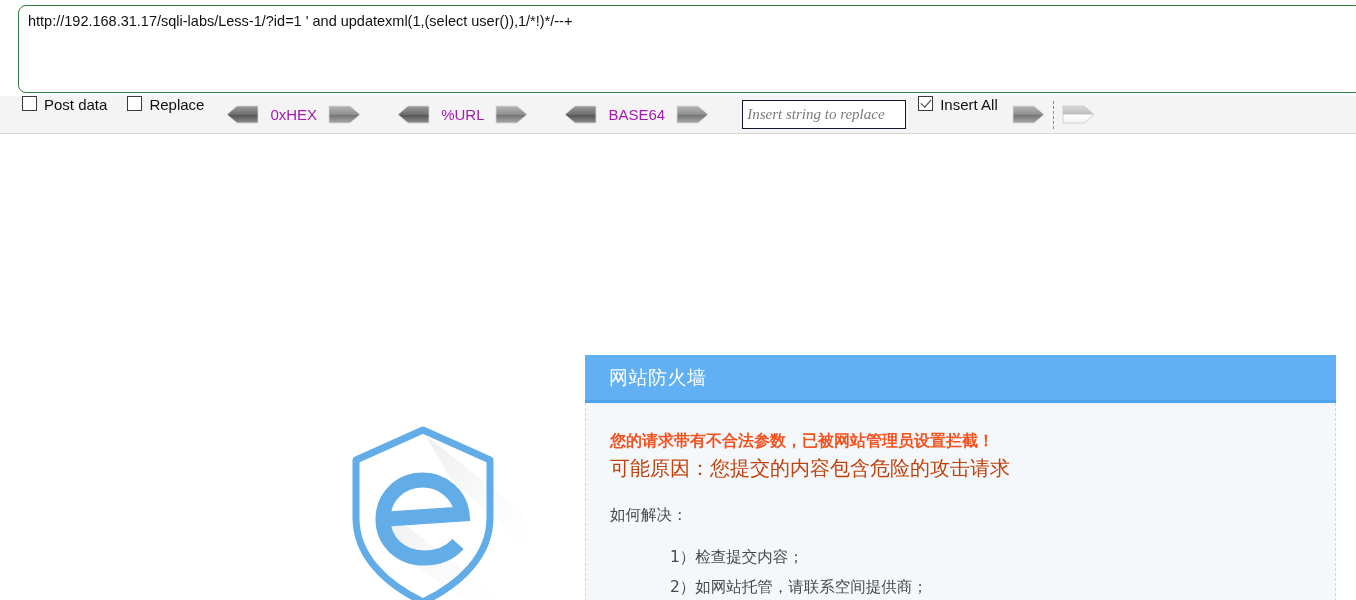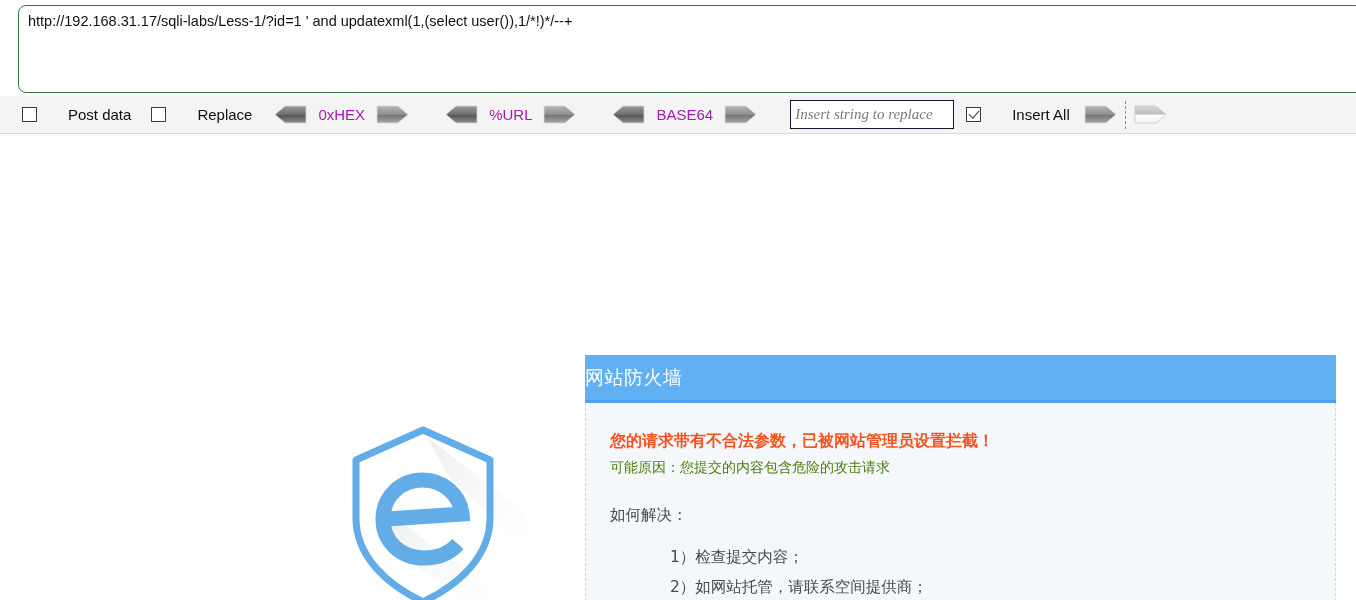--- a/index.html
+++ b/index.html
@@ -42,24 +42,23 @@
     display: flex;
     align-items: center;
   }
   .tb-group {
     display: flex;
     align-items: center;
     height: 100%;
   }
   .chk-item {
     display: flex;
-    align-items: center;
+    align-items: flex-start;
     height: 100%;
     cursor: default;
-    gap: 24px;
   }
   .chk-box {
     width: 15px; height: 15px;
     border: 1.5px solid #3b3b3b;
     background: #ffffff;
     display: inline-block;
     position: relative;
     flex: 0 0 auto;
   }
   .chk-box.checked::after {
@@ -140,20 +139,21 @@
     position: absolute;
     left: 585px; top: 220px;
     width: 751px;
   }
   .panel-head {
     height: 48px;
     background: #62b0f4;
     border-bottom: 3px solid #4fa3ee;
     display: flex;
     align-items: center;
+    padding-left: 24px;
   }
   .panel-head-title {
     color: #ffffff;
     font-size: 19px;
     font-family: "DejaVu Sans", "Liberation Sans", sans-serif;
     letter-spacing: 0.5px;
   }
   .panel-body {
     border: 1px dashed #cfd8de;
     border-top: none;
@@ -163,23 +163,23 @@
   }
   .warn {
     color: #f4511e;
     font-weight: bold;
     font-size: 16px;
     font-family: "DejaVu Sans", "Liberation Sans", sans-serif;
     margin: 0 0 5px 0;
     line-height: 22px;
   }
   .reason {
-    color: #4d7c0f;
-    font-size: 14px;
-    font-family: Liberation Serif, serif;
+    color: #c2410c;
+    font-size: 20px;
+    font-family: Liberation Sans, sans-serif;
     margin: 0 0 26px 0;
     line-height: 22px;
   }
   .howto {
     color: #4a4a4a;
     font-size: 15.5px;
     font-family: "DejaVu Sans", "Liberation Sans", sans-serif;
     margin: 0 0 16px 0;
   }
   .steps {

